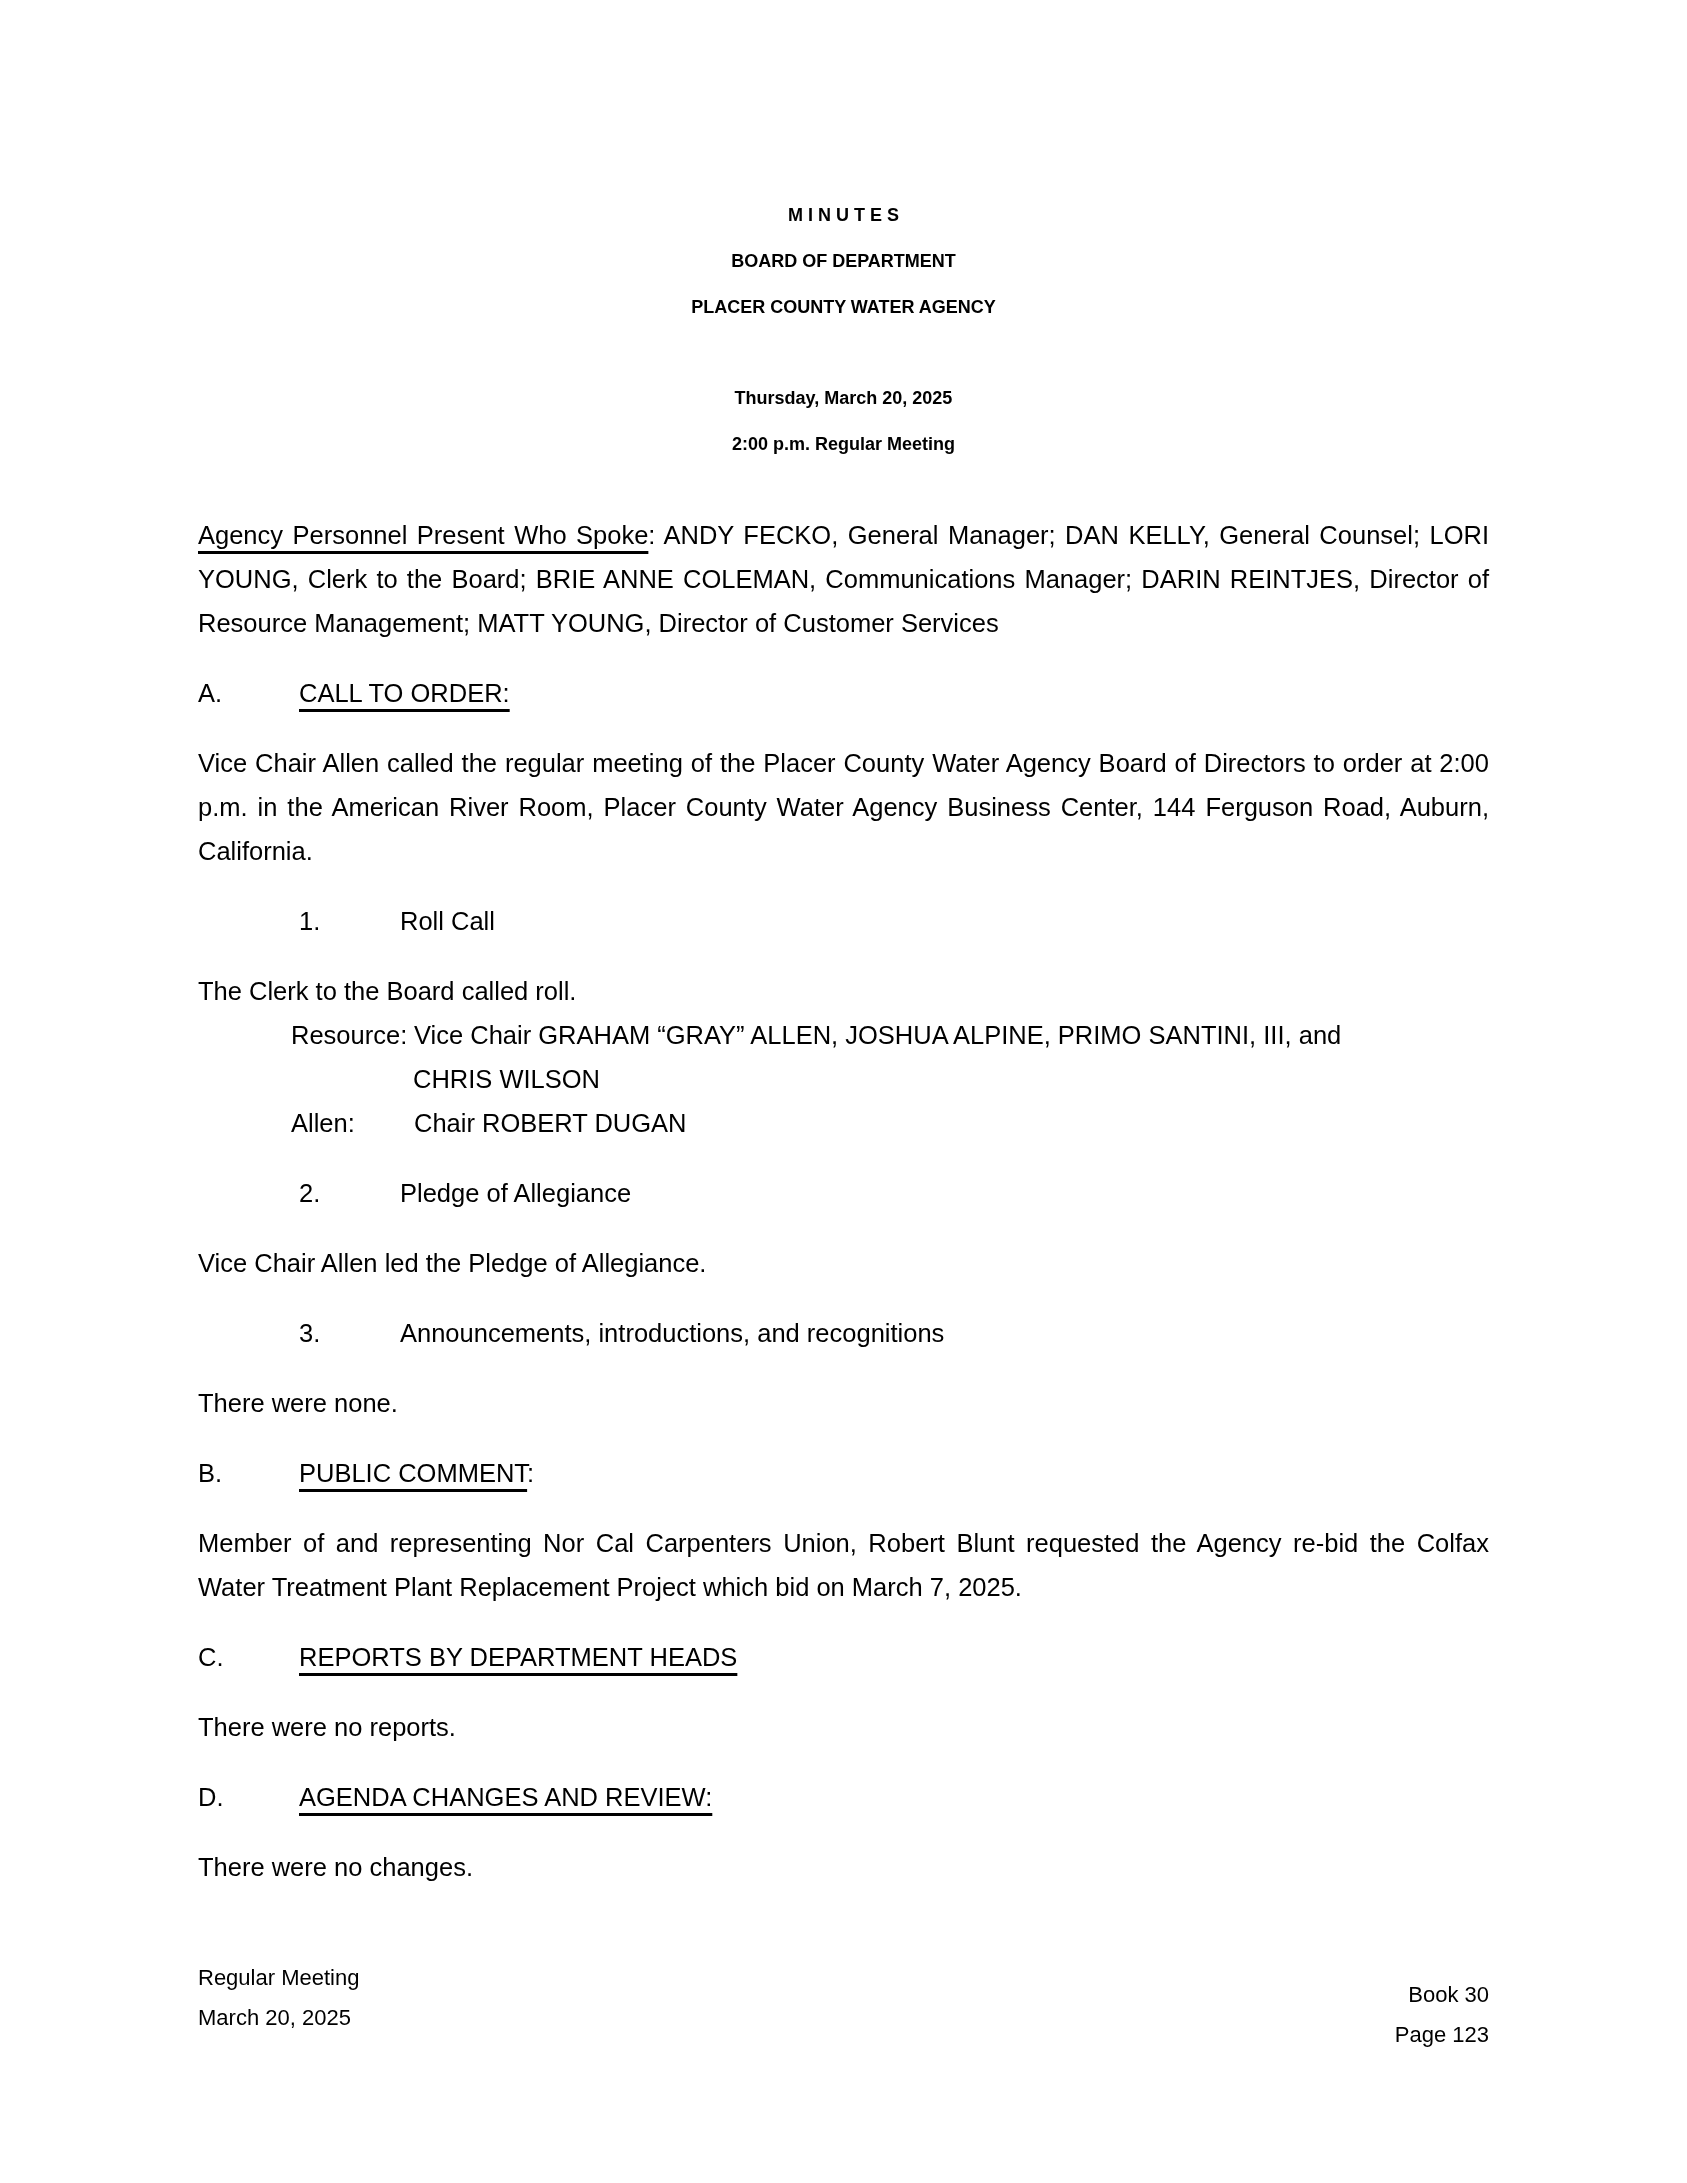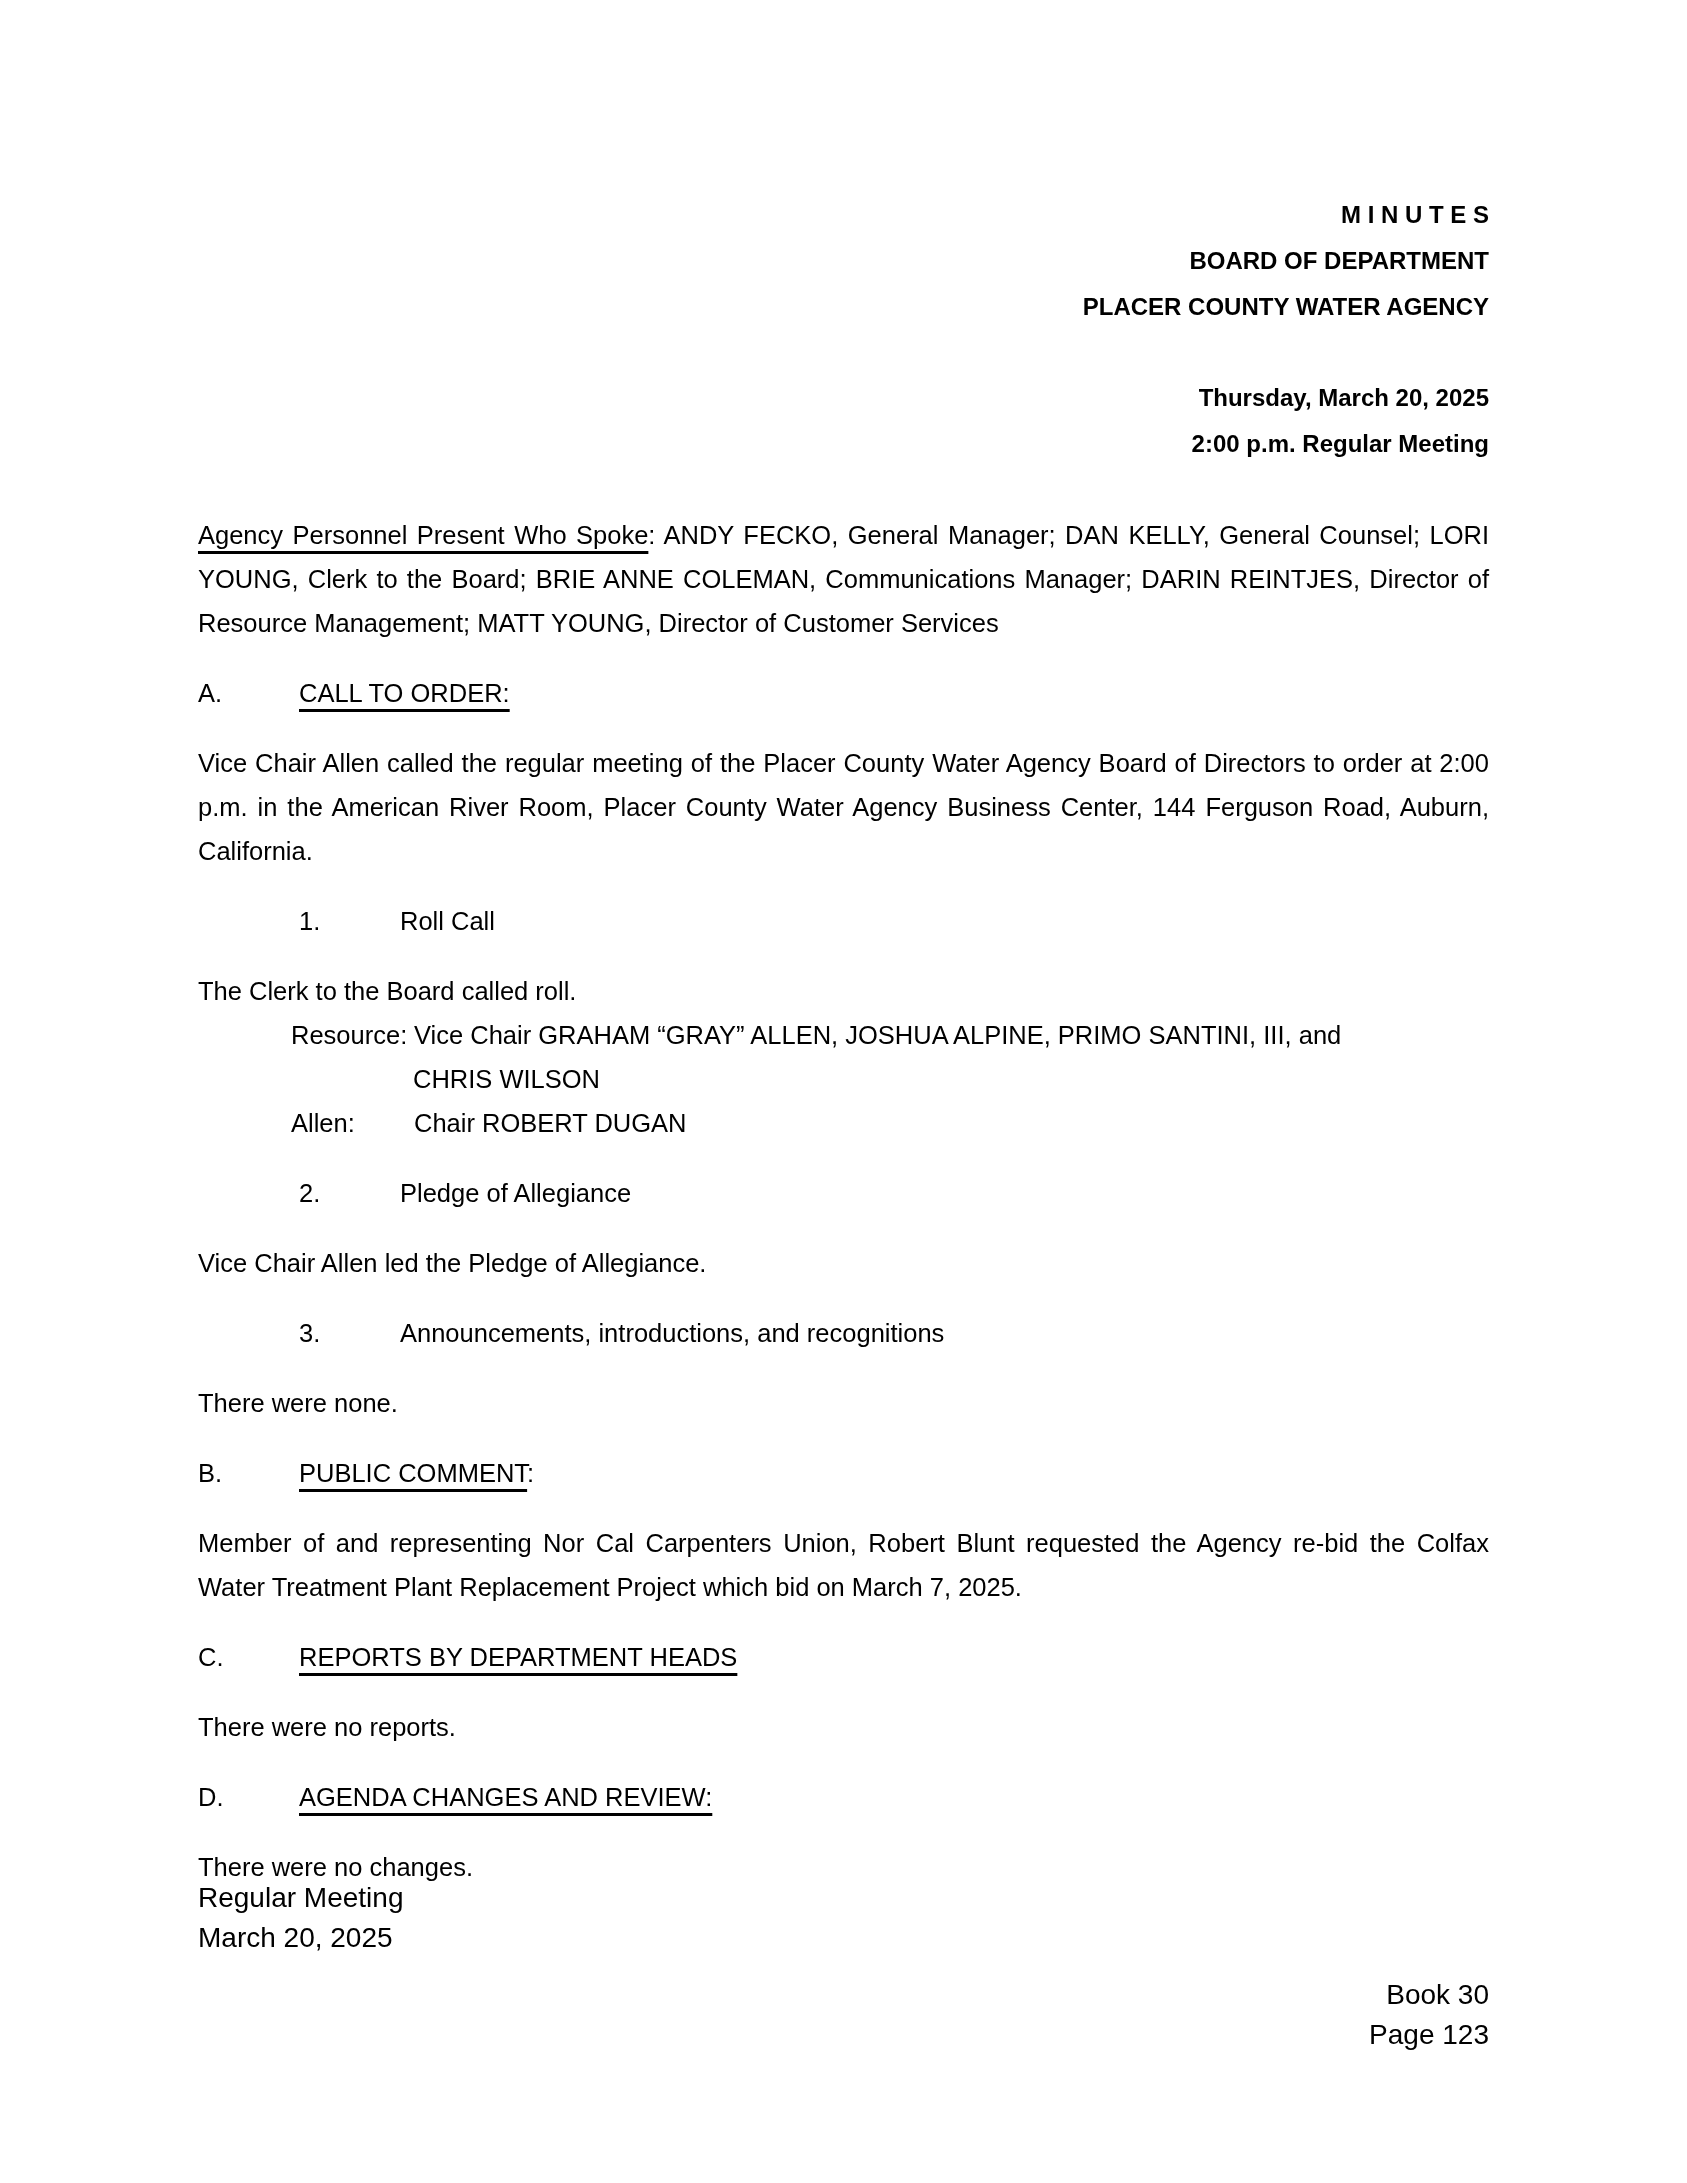--- a/index.html
+++ b/index.html
@@ -8,21 +8,21 @@
     width: 1687px;
     height: 2183px;
     background: #ffffff;
     color: #000000;
     font-family: "Liberation Sans", sans-serif;
     box-sizing: border-box;
     padding: 192px 198px 0 198px;
     overflow: hidden;
   }
   
-  .title-block { text-align: right; font-weight: bold; font-size: 24px; line-height: 46px; margin-bottom: 46px; }
+  .title-block { text-align: center; font-weight: bold; font-size: 18px; line-height: 46px; margin-bottom: 46px; }
   .title-line { margin: 0; }
   .date-line { margin-top: 45px; }
   
   .bodytext { font-size: 25.5px; line-height: 44px; }
   p.para { margin: 0 0 26px 0; }
   .just { text-align: justify; }
   .u { text-decoration: underline; text-decoration-thickness: 2.6px; text-underline-offset: 6.6px; }
   
   .hrow { display: flex; margin: 0 0 26px 0; }
   .hrow .marker { flex: 0 0 101px; }
@@ -32,23 +32,22 @@
   .rollcall { margin-bottom: 26px; }
   .roll-row { line-height: 44px; }
   .roll-label { display: inline-block; margin-left: 93px; width: 123px; }
   .roll-cont { padding-left: 215px; }
   
   .footer {
     position: absolute;
     left: 198px; right: 198px; bottom: 128px;
     display: flex;
     justify-content: space-between;
-    font-size: 28px;
+    font-size: 22px;
     line-height: 40px;
-    flex-direction: column;
   }
   .footer-right { text-align: right; margin-top: 17px; }
   .fline { margin: 0; }
 </style>
 </head>
 <body>
 
 <div class="page">
 
   <div class="title-block">

